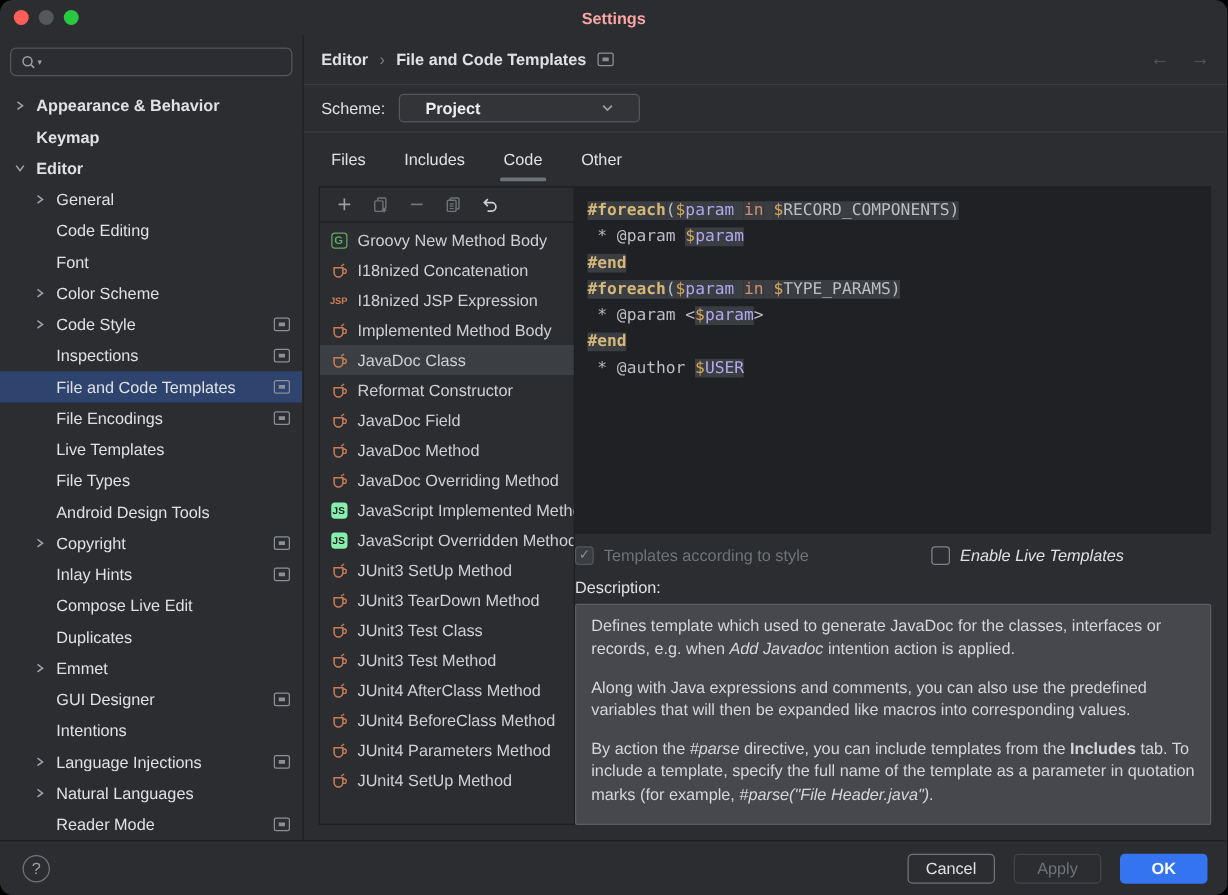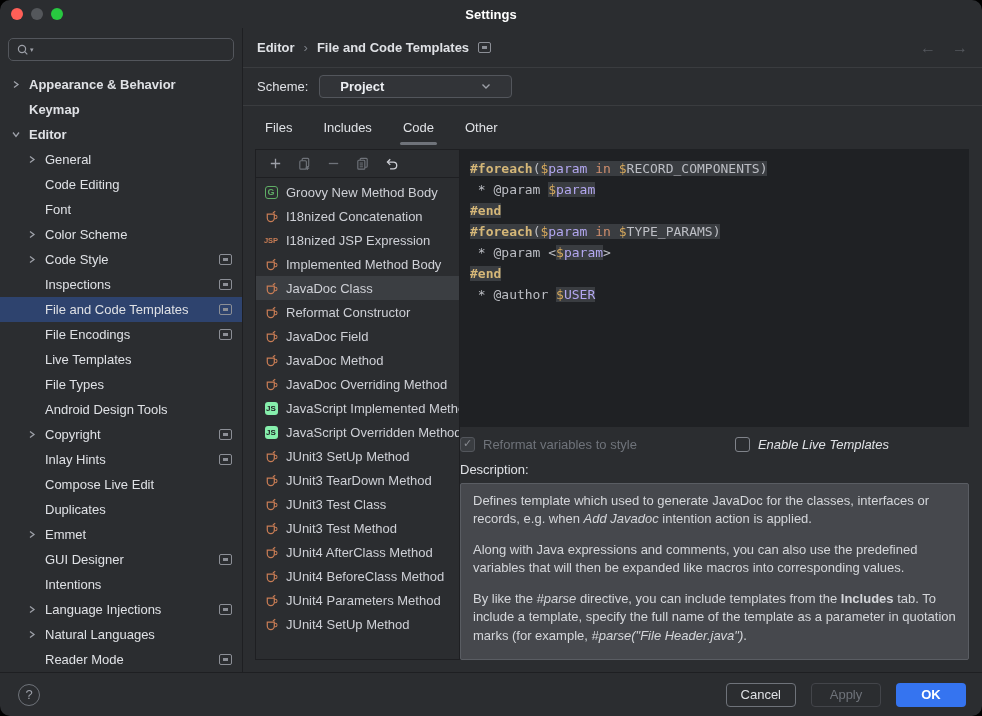--- a/index.html
+++ b/index.html
@@ -10,21 +10,21 @@
     font-family:"Liberation Sans",sans-serif;color:#dfe1e5;font-size:13px;
     display:flex;flex-direction:column;
   }
   
   .titlebar{height:28px;flex:none;position:relative;display:flex;align-items:center;justify-content:center;}
   .lights{position:absolute;left:11px;top:8px;display:flex;gap:8px;}
   .light{width:12px;height:12px;border-radius:50%;}
   .light.red{background:#ff5f57;}
   .light.dim{background:#54575b;}
   .light.green{background:#28c840;}
-  .win-title{font-weight:bold;color:#ffffff;font-size:13px;}
+  .win-title{font-weight:bold;color:#fca5a5;font-size:13px;}
   
   .body{flex:1;display:flex;min-height:0;}
   .sidebar{width:243px;flex:none;border-right:1px solid #1e1f22;display:flex;flex-direction:column;overflow:hidden;}
   .search{margin:10px 8px 8px;height:23px;border:1px solid #53565c;border-radius:5px;display:flex;align-items:center;padding:0 7px;gap:1px;background:#2b2d30;}
   .search input{flex:1;background:transparent;border:none;outline:none;color:#dfe1e5;font:13px "Liberation Sans",sans-serif;min-width:0;}
   .search .caret{color:#9da0a8;font-size:7px;margin-left:-1px;}
   .side-list{flex:1;overflow:hidden;padding-top:3px;}
   .side-item{height:25px;display:flex;align-items:center;padding-right:10px;cursor:default;}
   .side-item.lvl0{padding-left:12px;}
   .side-item.lvl1{padding-left:28px;}
@@ -514,33 +514,33 @@
               <div class="code-line"><span class="tk-d hl">#end</span></div>
               <div class="code-line"><span class="tk-d hl">#foreach</span><span class="tk-p hl">(</span><span class="tk-g hl">$</span><span class="tk-v hl">param</span><span class="tk-p hl"> </span><span class="tk-o hl">in</span><span class="tk-p hl"> </span><span class="tk-g hl">$</span><span class="tk-p hl">TYPE_PARAMS</span><span class="tk-p hl">)</span></div>
               <div class="code-line"><span class="tk-p"> * @param &lt;</span><span class="tk-g hl">$</span><span class="tk-v hl">param</span><span class="tk-p">&gt;</span></div>
               <div class="code-line"><span class="tk-d hl">#end</span></div>
               <div class="code-line"><span class="tk-p"> * @author </span><span class="tk-g hl">$</span><span class="tk-v hl">USER</span></div>
             </div>
 
           <div class="opts">
             <div class="opt disabled">
               <span class="cb checked-disabled"></span>
-              <span class="olab">Reformat variables to style</span>
+              <span class="olab">Templates according to style</span>
             </div>
             <div class="opt second">
               <span class="cb unchecked"></span>
               <span class="olab">Enable Live Templates</span>
             </div>
           </div>
 
           <div class="desc-label">Description:</div>
           <div class="desc-box">
               <p><span>Defines template which used to generate JavaDoc for the classes, interfaces or records, e.g. when </span><em>Add Javadoc</em><span> intention action is applied.</span></p>
               <p><span>Along with Java expressions and comments, you can also use the predefined variables that will then be expanded like macros into corresponding values.</span></p>
-              <p><span>By like the </span><em>#parse</em><span> directive, you can include templates from the </span><strong>Includes</strong><span> tab. To include a template, specify the full name of the template as a parameter in quotation marks (for example, </span><em>#parse("File Header.java")</em><span>.</span></p>
+              <p><span>By action the </span><em>#parse</em><span> directive, you can include templates from the </span><strong>Includes</strong><span> tab. To include a template, specify the full name of the template as a parameter in quotation marks (for example, </span><em>#parse("File Header.java")</em><span>.</span></p>
               <p><span>Predefined variables take the following values:</span></p>
             </div>
         </div>
       </div>
     </div>
   </div>
 
   <div class="footer">
     <span class="help">?</span>
     <span class="spacer"></span>

